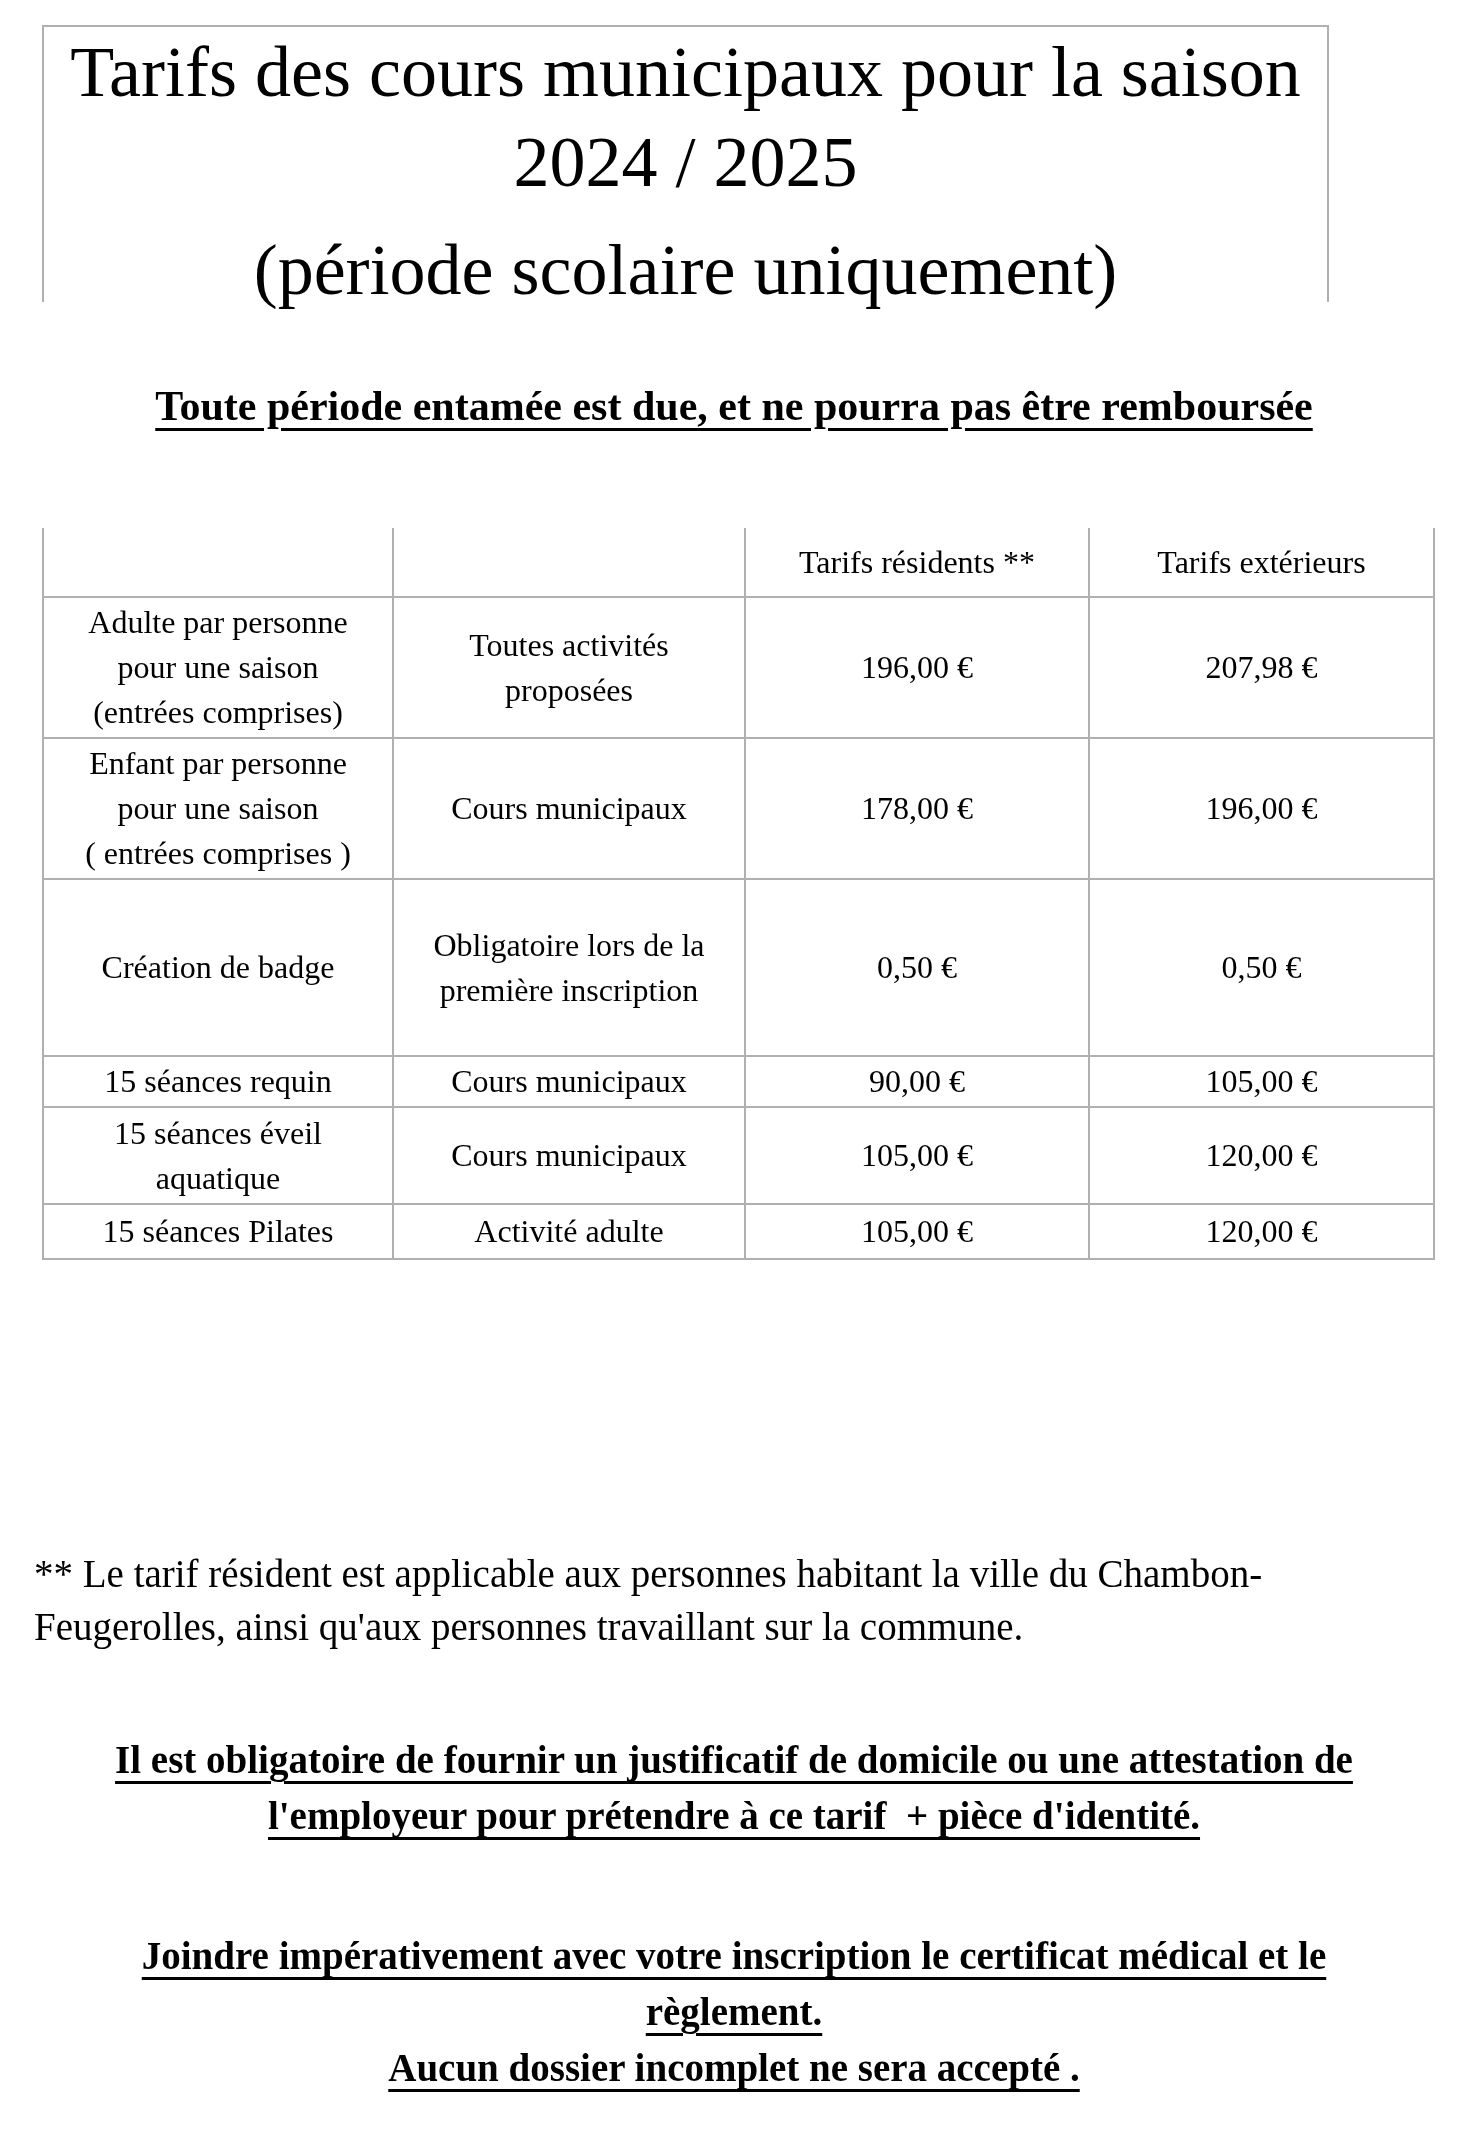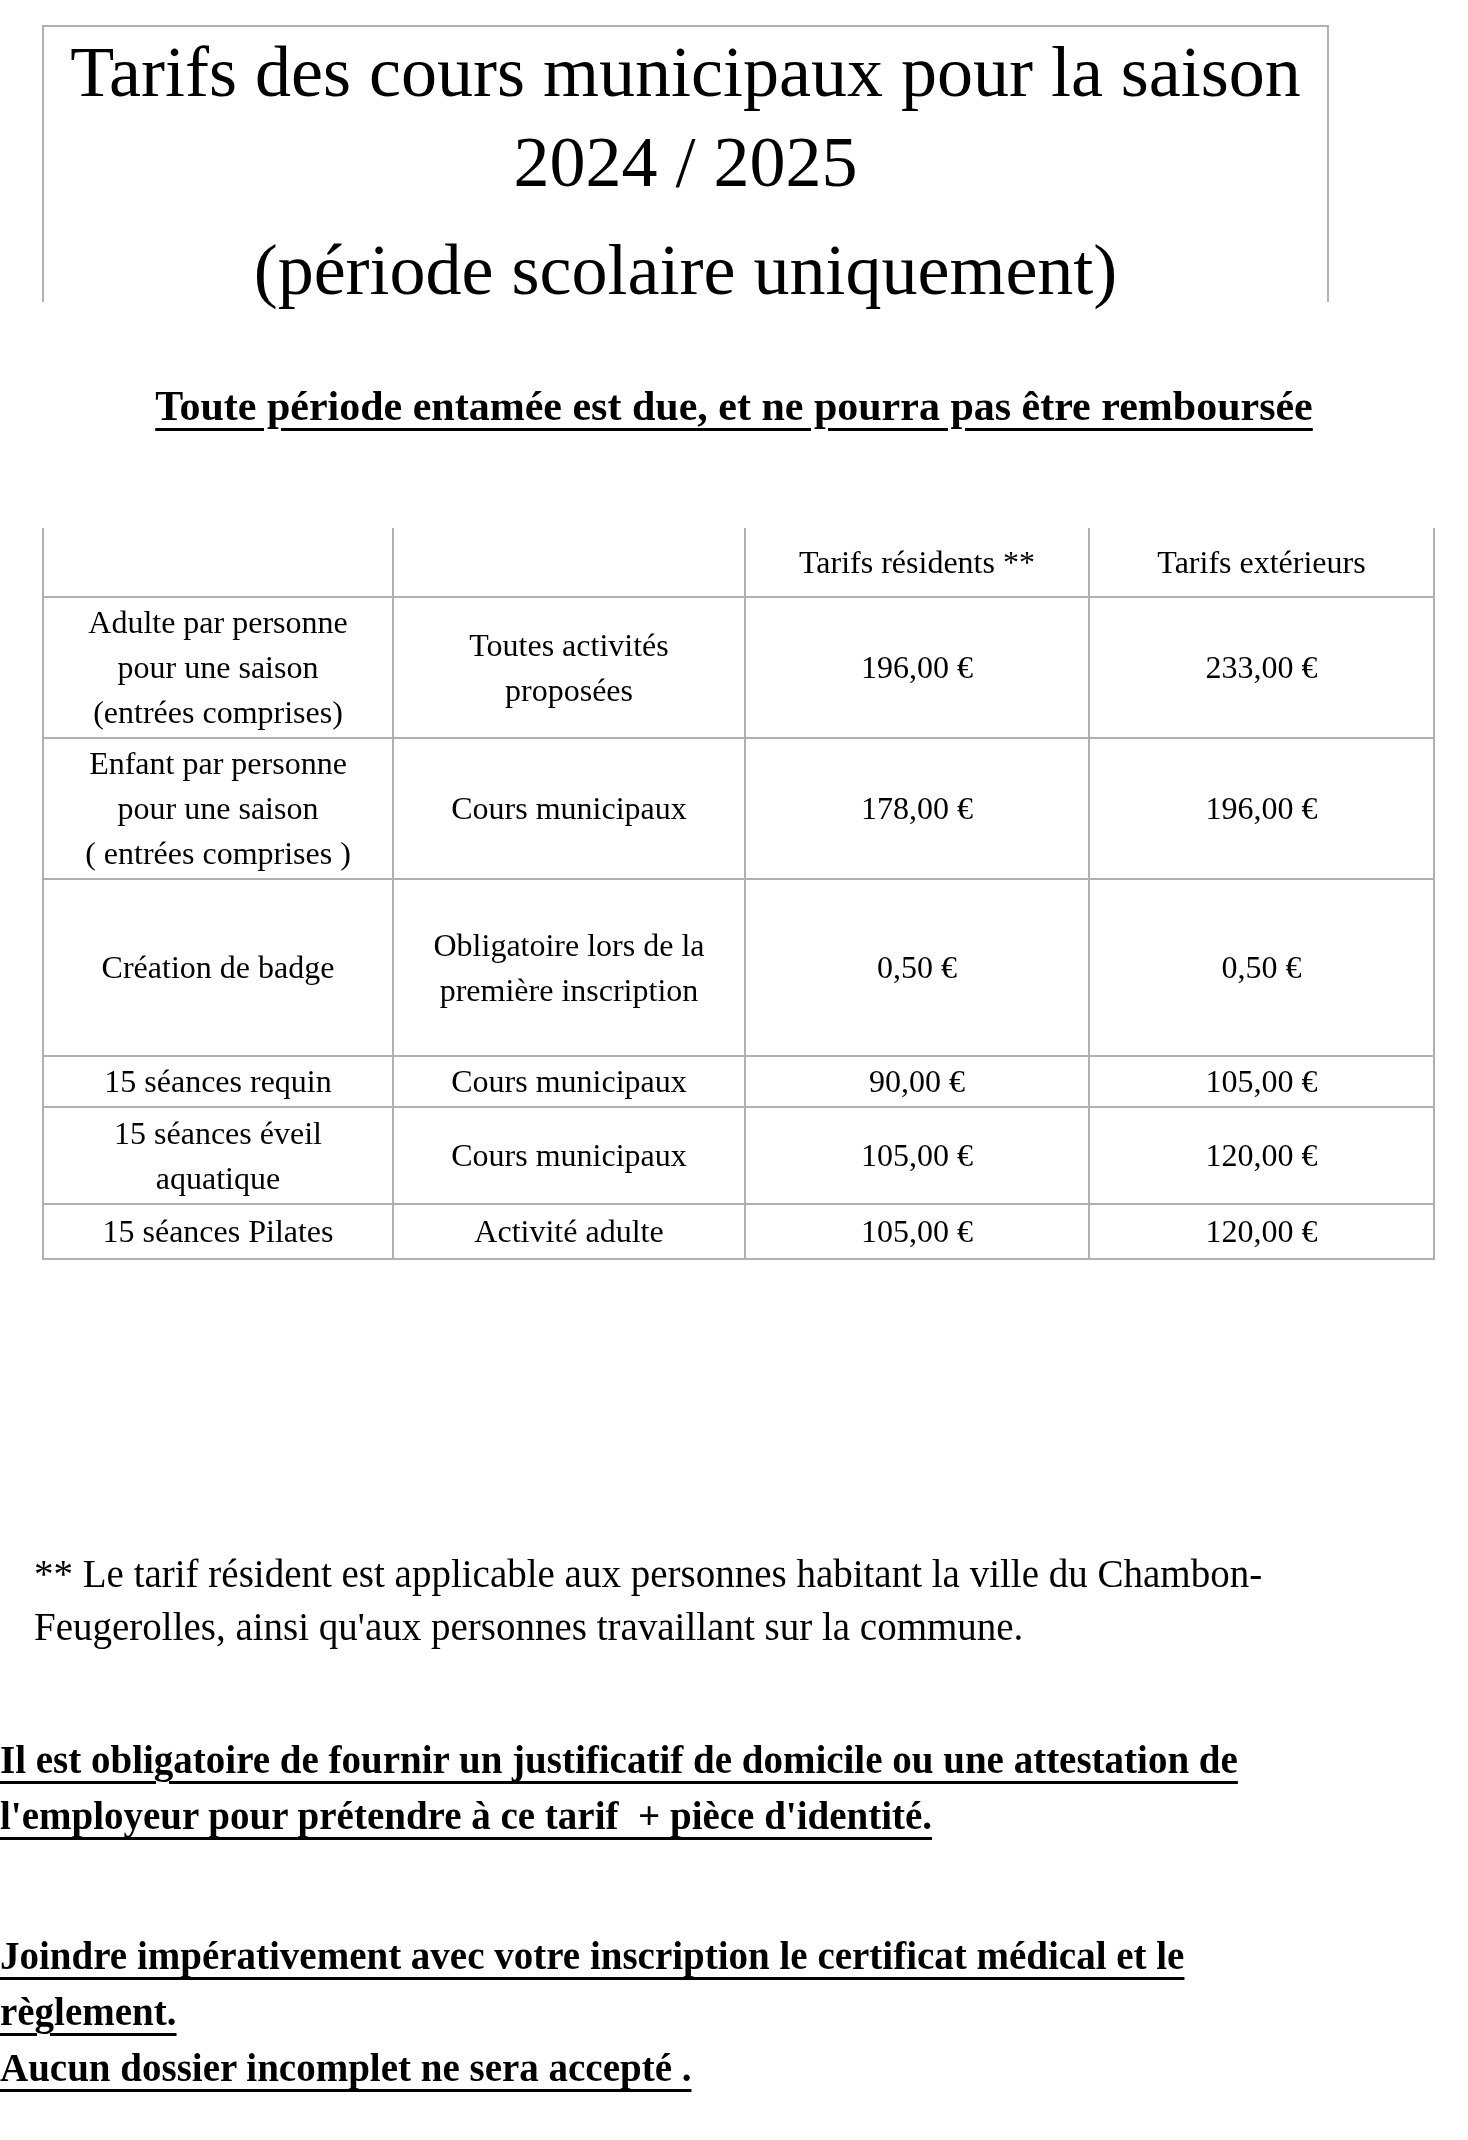--- a/index.html
+++ b/index.html
@@ -74,21 +74,21 @@
     width: 1402px;
     font-size: 39px;
     line-height: 53px;
     text-align: left;
   }
 
   .notice {
     position: absolute;
     left: 0;
     width: 100%;
-    text-align: left;
+    text-align: center;
     font-size: 39px;
     font-weight: 700;
     line-height: 56px;
   }
   .notice p { margin: 0; }
   #notice-justificatif { top: 1732px; }
   #notice-final { top: 1928px; }
 </style>
 </head>
 <body>
@@ -114,21 +114,21 @@
         <th></th>
         <th>Tarifs résidents **</th>
         <th>Tarifs extérieurs</th>
       </tr>
   </thead>
   <tbody>
       <tr style="height: 135px;">
         <td><span>Adulte par personne</span><br><span>pour une saison</span><br><span>(entrées comprises)</span></td>
         <td><span>Toutes activités</span><br><span>proposées</span></td>
         <td><span>196,00 €</span></td>
-        <td><span>233,00 €</span></td>
+        <td><span>207,98 €</span></td>
       </tr>
       <tr style="height: 136px;">
         <td><span>Enfant par personne</span><br><span>pour une saison</span><br><span>( entrées comprises )</span></td>
         <td><span>Cours municipaux</span></td>
         <td><span>178,00 €</span></td>
         <td><span>196,00 €</span></td>
       </tr>
       <tr style="height: 177px;">
         <td><span>Création de badge</span></td>
         <td><span>Obligatoire lors de la</span><br><span>première inscription</span></td>

